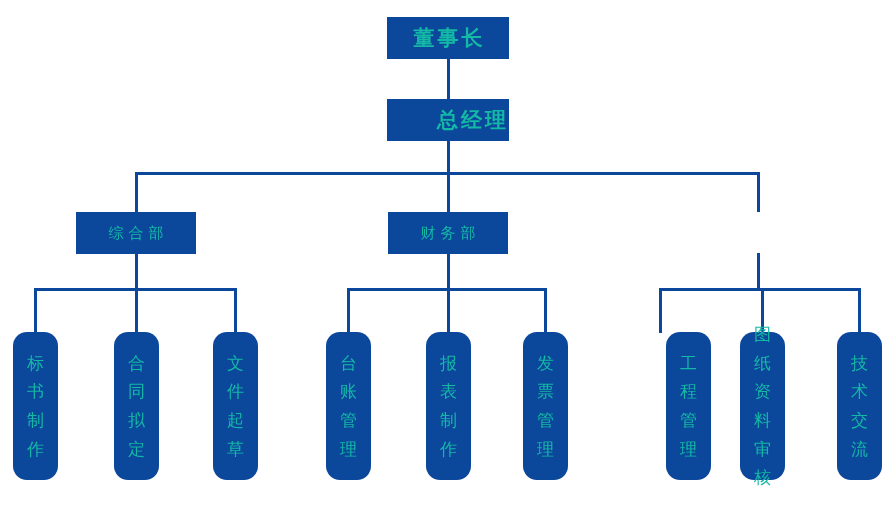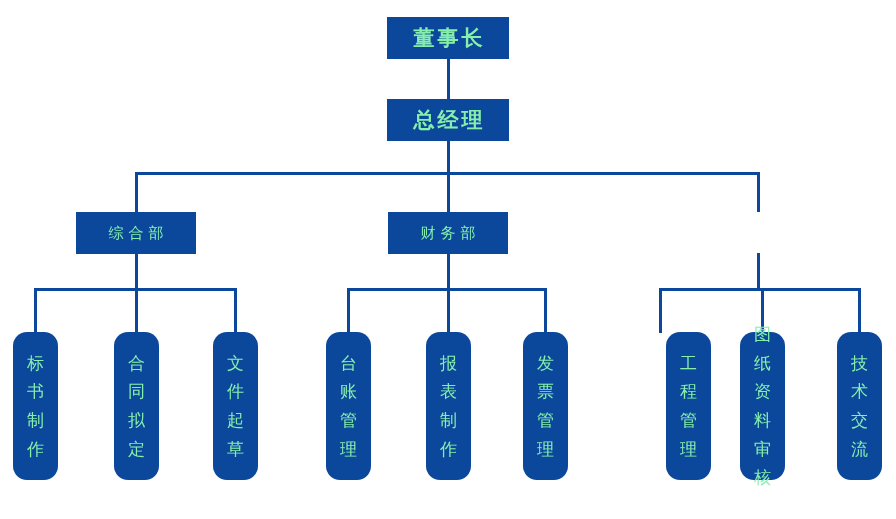--- a/index.html
+++ b/index.html
@@ -18,21 +18,21 @@
     position: relative;
     width: 896px;
     height: 519px;
     background: #ffffff;
   }
 
   
   .node {
     position: absolute;
     background: #0B479B;
-    color: #86efac;
+    color: #14b8a6;
     display: flex;
     align-items: center;
     justify-content: center;
     box-sizing: border-box;
     text-align: center;
     z-index: 3;
   }
   .node-label {
     display: block;
     font-weight: bold;
@@ -119,21 +119,21 @@
   <div class="conn conn-v" style="left:757px; top:253px; height:36px;"></div>
   <div class="conn conn-h" style="left:659px; top:288px; width:202px;"></div>
   <div class="conn conn-v" style="left:659px; top:288px; height:45px;"></div>
   <div class="conn conn-v" style="left:761px; top:288px; height:45px;"></div>
   <div class="conn conn-v" style="left:858px; top:288px; height:45px;"></div>
 
   <div class="node level-top" style="left:387px; top:17px;">
     <span class="node-label">董事长</span>
   </div>
 
-  <div class="node level-top" style="left:387px; top:99px;">
+  <div class="node level-top" style="left:387px; top:99px;justify-content:flex-end;">
     <span class="node-label">总经理</span>
   </div>
 
   <div class="node level-dept" style="left:76px; top:212px;">
     <span class="node-label">综合部</span>
   </div>
 
   <div class="node level-dept" style="left:388px; top:212px;">
     <span class="node-label">财务部</span>
   </div>

